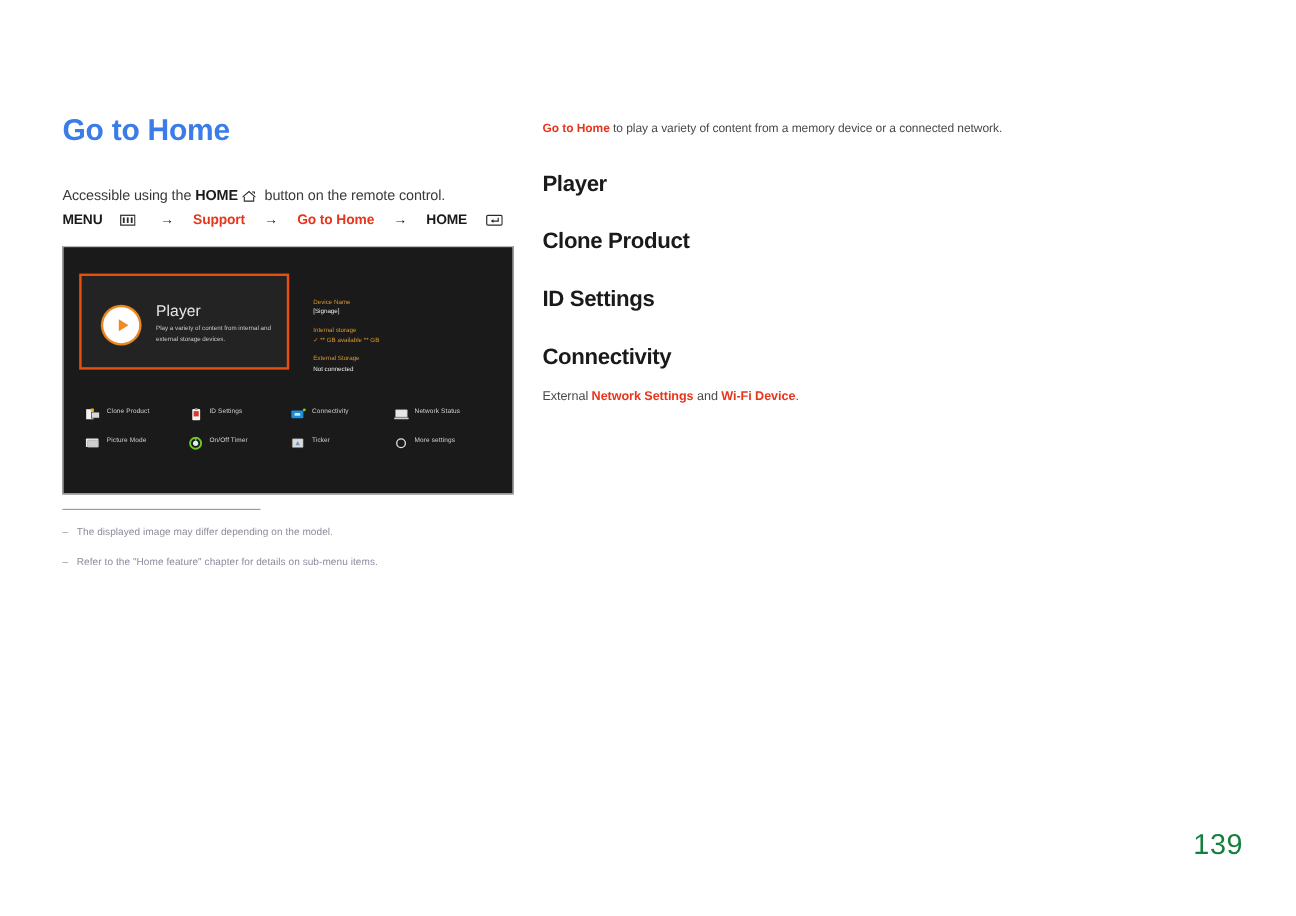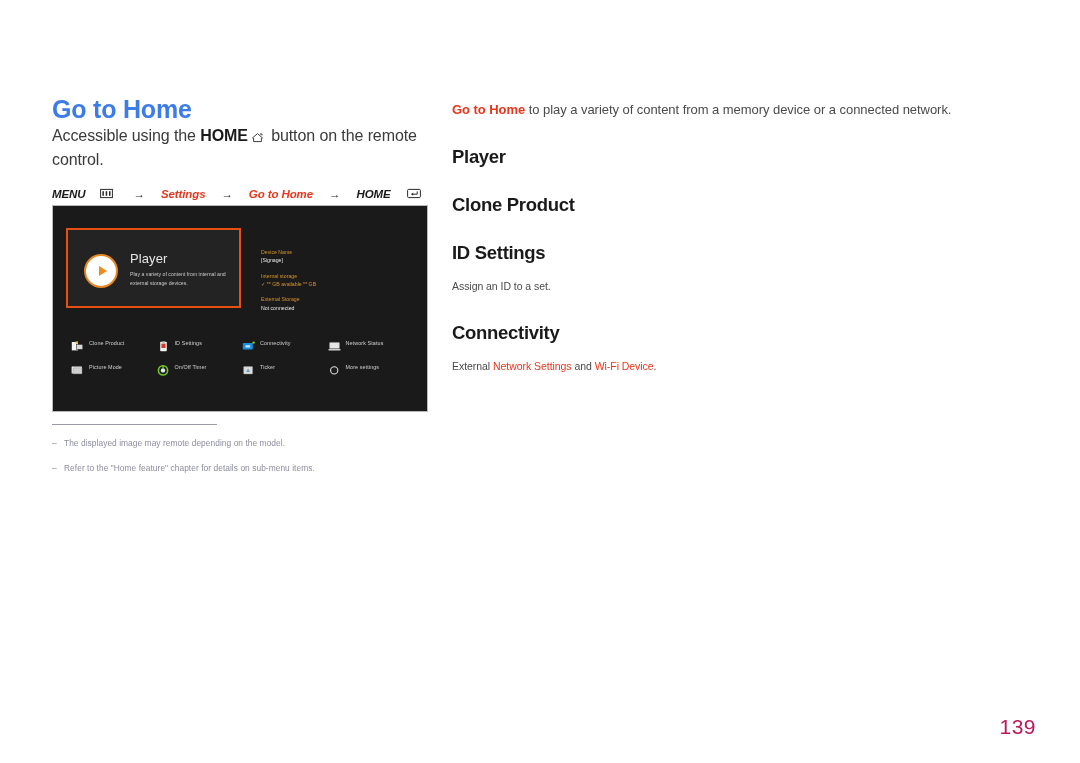--- a/index.html
+++ b/index.html
@@ -30,38 +30,38 @@
 
   .page-title {
     font-size: 25px;
     font-weight: bold;
     color: #3b7ce8;
     letter-spacing: -0.2px;
     line-height: 1.1;
   }
 
   .access-line {
-    font-size: 16px;
+    margin-top: 30px;
+    font-size: 12px;
     color: #3a3a3a;
     line-height: 1.5;
     letter-spacing: -0.1px;
   }
   .access-line .strong { font-weight: bold; color: #1a1a1a; }
 
   .menu-path {
-    margin-top: 16px;
+    margin-top: 6px;
     font-size: 11.5px;
     font-weight: bold;
     color: #1a1a1a;
     letter-spacing: -0.1px;
     display: flex;
     align-items: center;
     flex-wrap: wrap;
     gap: 12px;
-    font-style: italic;
   }
   .menu-path .red { color: #e8361c; }
   .menu-path .arrow { color: #1a1a1a; padding: 0 4px; font-weight: normal; }
 
   
   .glyph-home {
     display: inline-block;
     vertical-align: -2px;
     width: 13px; height: 11px;
     margin: 0 3px;
@@ -209,21 +209,21 @@
 
   
   .right-col {
     position: absolute;
     left: 452px;
     top: 100px;
     width: 570px;
   }
 
   .intro-para {
-    font-size: 13px;
+    font-size: 10px;
     color: #4a4a4a;
     line-height: 1.55;
     letter-spacing: -0.05px;
   }
   .intro-para .red-b { color: #e8361c; font-weight: bold; }
 
   .sec-head {
     font-size: 18.5px;
     font-weight: bold;
     color: #1a1a1a;
@@ -231,29 +231,29 @@
     margin-top: 26px;
     margin-bottom: 13px;
   }
 
   .sec-body {
     font-size: 10.5px;
     color: #4a4a4a;
     line-height: 1.75;
     letter-spacing: -0.05px;
   }
-  .sec-body .red-b { color: #e8361c; font-weight: normal; }
+  .sec-body .red-b { color: #e8361c; font-weight: bold; }
 
   
   .page-num {
     position: absolute;
     right: 44px;
-    bottom: 24px;
-    font-size: 21px;
-    color: #be185d;
+    bottom: 44px;
+    font-size: 24px;
+    color: #15803d;
     letter-spacing: 0.5px;
   }
 </style>
 </head>
 <body>
 
 <div class="page">
 
   <div class="left-col">
 
@@ -269,21 +269,21 @@
 
     <div class="menu-path">
       <span>MENU</span>
         <span class="glyph-menu"><svg width="13" height="11" viewBox="0 0 13 11">
             <rect x="0.6" y="1.4" width="11.8" height="8.2" fill="none" stroke="#2a2a2a" stroke-width="1"></rect>
             <rect x="2.4" y="3.2" width="1.5" height="4.6" fill="#2a2a2a"></rect>
             <rect x="5.7" y="3.2" width="1.5" height="4.6" fill="#2a2a2a"></rect>
             <rect x="9.0" y="3.2" width="1.5" height="4.6" fill="#2a2a2a"></rect>
           </svg></span>
         <span class="arrow">→</span>
-        <span class="red">Settings</span>
+        <span class="red">Support</span>
         <span class="arrow">→</span>
         <span class="red">Go to Home</span>
         <span class="arrow">→</span>
         <span>HOME</span>
         <span class="glyph-enter"><svg width="14" height="11" viewBox="0 0 14 11">
             <rect x="0.6" y="1.4" width="12.8" height="8.2" rx="1" fill="none" stroke="#2a2a2a" stroke-width="1"></rect>
             <path d="M10.2 3.4 L10.2 6.2 L4.6 6.2" fill="none" stroke="#2a2a2a" stroke-width="1"></path>
             <path d="M6.2 4.6 L4.2 6.2 L6.2 7.8 Z" fill="#2a2a2a"></path>
           </svg></span>
     </div>
@@ -396,41 +396,40 @@
 
       </div>
     </div>
   </div>
 
   <div class="footnotes">
     <div class="fn-rule"></div>
 
     <div class="fn-item">
       <span class="fn-dash">–</span>
-      <span>The displayed image may remote depending on the model.</span>
+      <span>The displayed image may differ depending on the model.</span>
     </div>
 
     <div class="fn-item">
       <span class="fn-dash">–</span>
       <span>Refer to the "Home feature" chapter for details on sub-menu items.</span>
     </div>
   </div>
 
   <div class="right-col">
 
     <div class="intro-para">
       <span class="red-b">Go to Home</span><span> to play a variety of content from a memory device or a connected network.</span>
     </div>
 
     <div class="sec-head">Player</div>
 
     <div class="sec-head">Clone Product</div>
 
     <div class="sec-head">ID Settings</div>
-    <div class="sec-body">Assign an ID to a set.</div>
 
     <div class="sec-head">Connectivity</div>
     <div class="sec-body">
       <span>External </span><span class="red-b">Network Settings</span><span> and </span><span class="red-b">Wi-Fi Device</span><span>.</span>
     </div>
   </div>
 
   <div class="page-num">139</div>
 
 </div>

